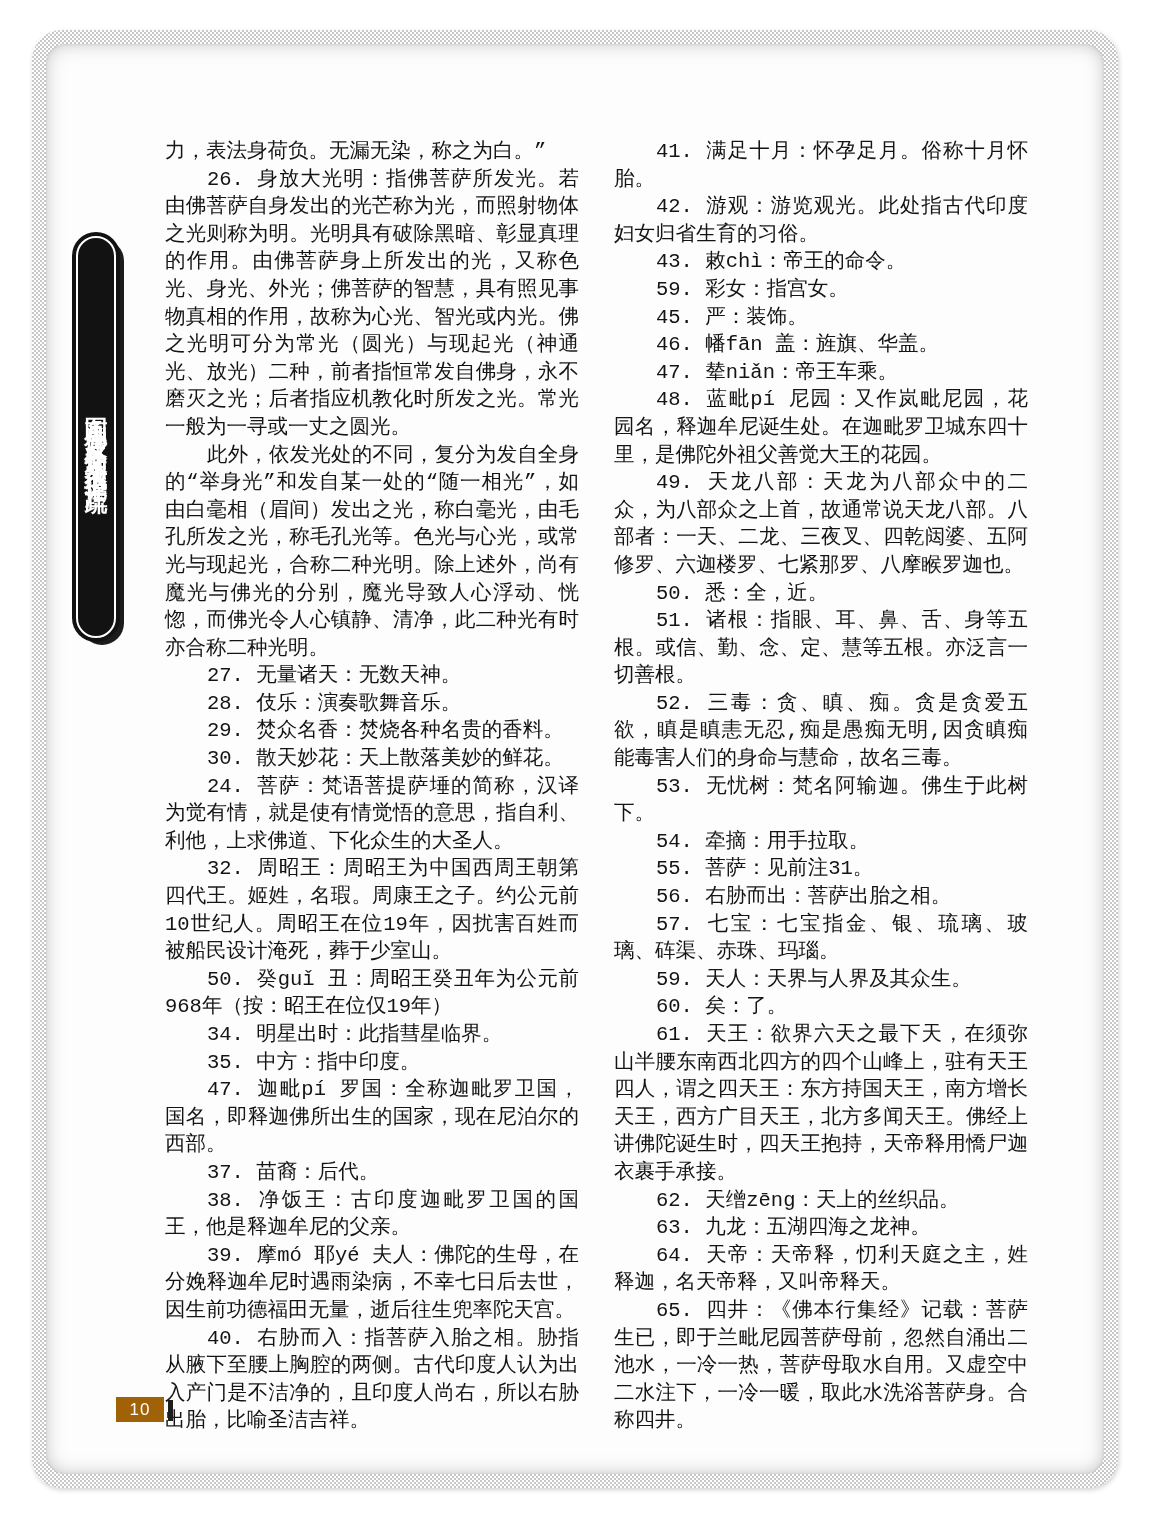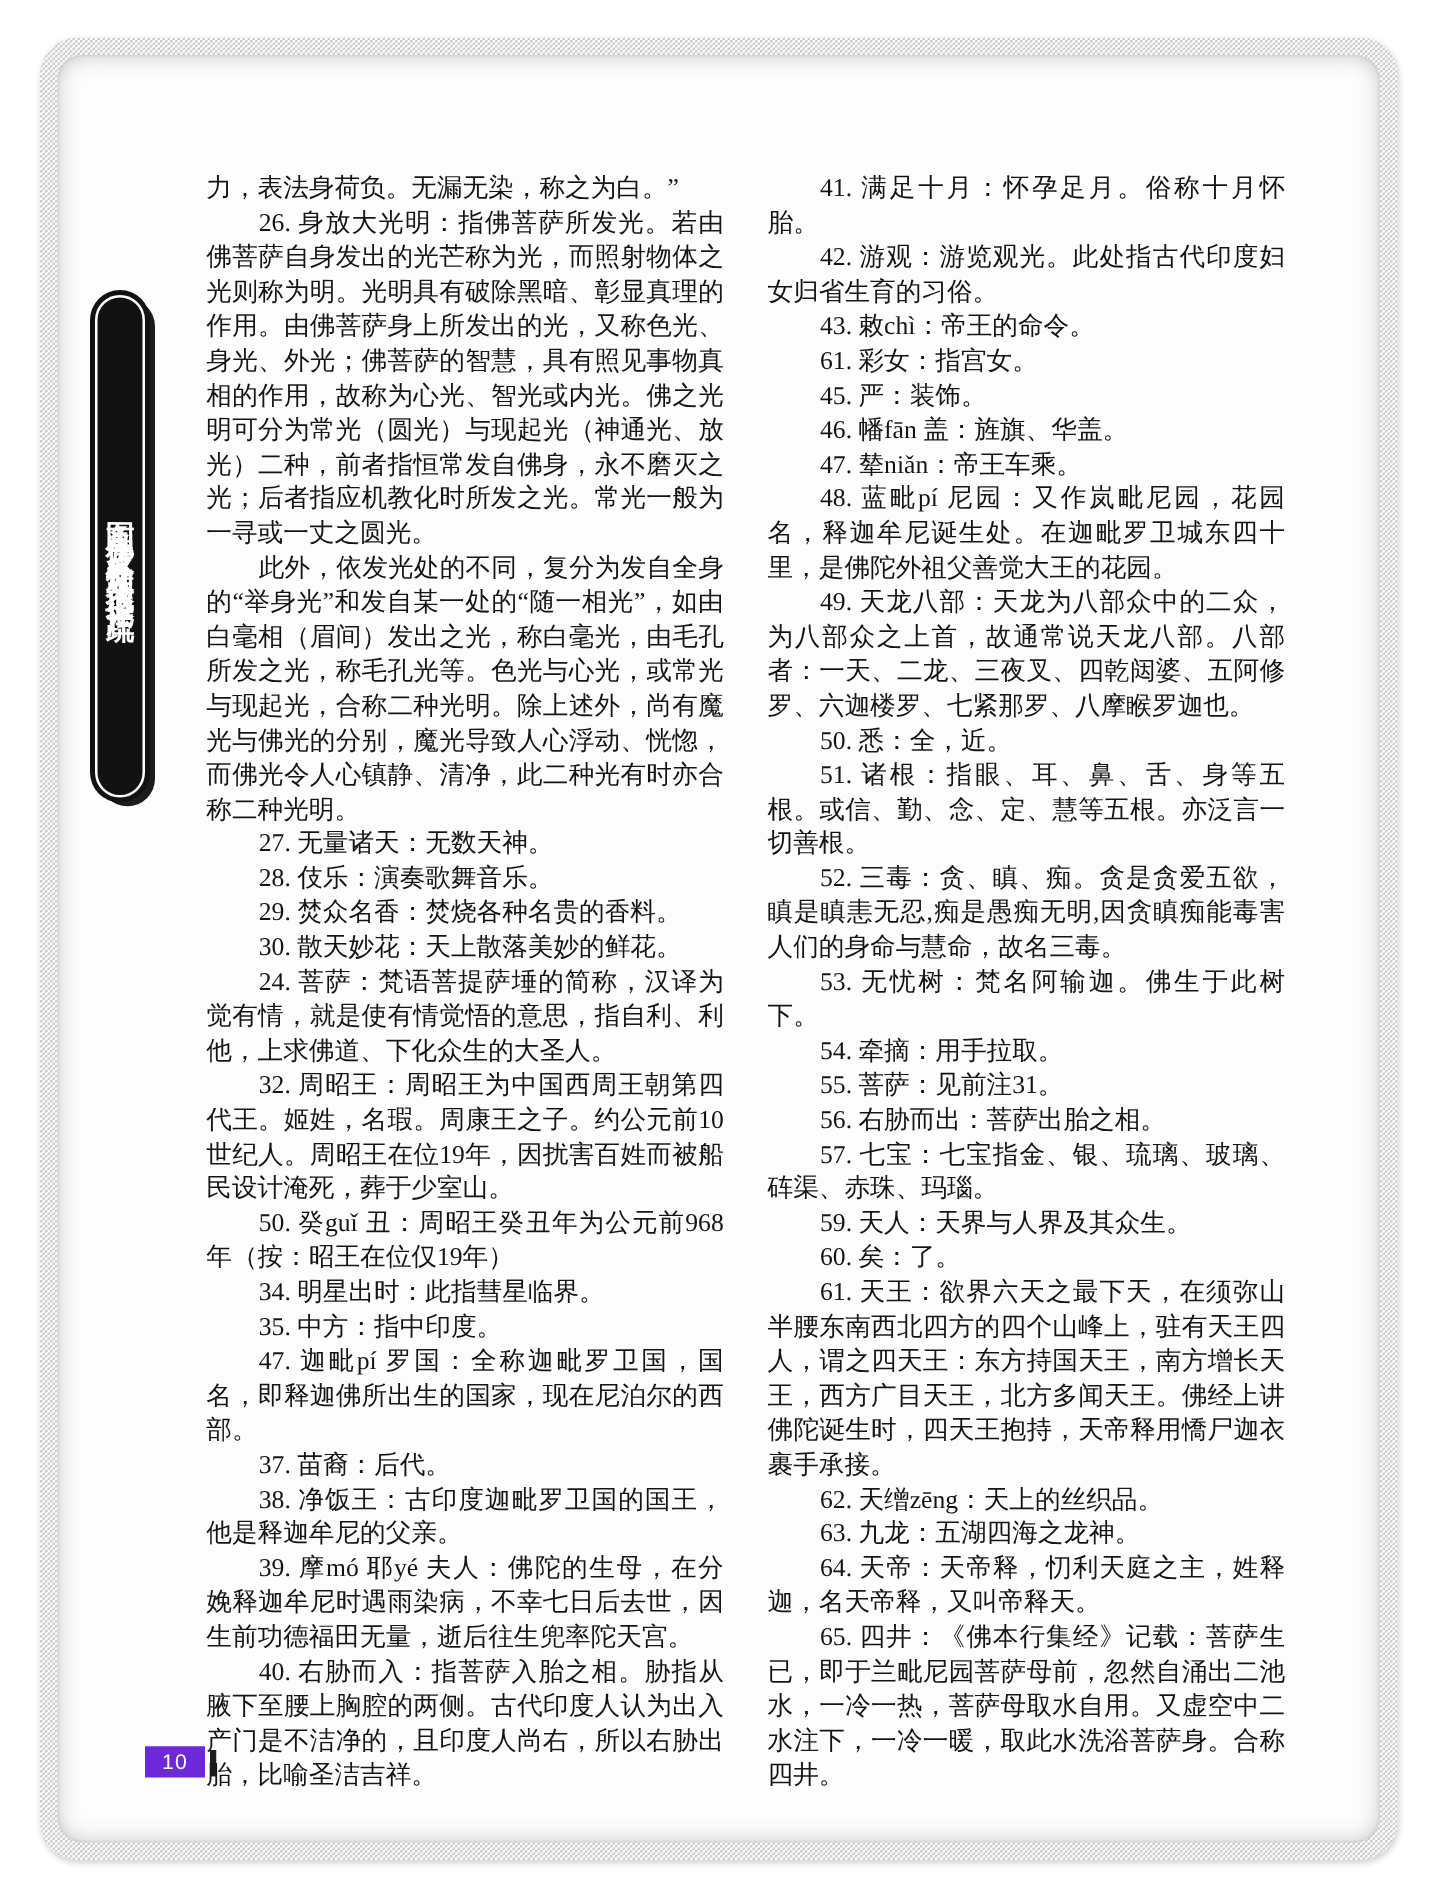--- a/index.html
+++ b/index.html
@@ -41,26 +41,26 @@
     letter-spacing:5.5px;line-height:1;white-space:nowrap;
   }
   
   .col{
     position:absolute;top:138px;width:414px;
     font-size:20.5px;line-height:27.6px;color:#141414;
     text-align:justify;
   }
   .col-left{left:165px;}
   .col-right{left:614px;}
-  .para{margin:0;text-indent:2.05em;}
+  .para{margin:0;text-indent:2.05em;font-family:Liberation Mono, monospace;}
   .para.no-indent{text-indent:0;}
   
   .pagenum{
     position:absolute;left:116px;top:1397px;width:48px;height:25px;
-    background:#6d28d9;color:#ffffff;
+    background:#a16207;color:#ffffff;
     display:flex;align-items:center;justify-content:center;
     font-family:"Liberation Sans","DejaVu Sans",sans-serif;
     font-size:17px;letter-spacing:1px;
   }
   .pagenum-nub{
     position:absolute;left:168px;top:1400px;width:5px;height:21px;background:#1d1d1d;
   }
 </style>
 </head>
 <body>
@@ -90,21 +90,21 @@
     <p class="para">47. 迦毗pí 罗国：全称迦毗罗卫国，国名，即释迦佛所出生的国家，现在尼泊尔的西部。</p>
     <p class="para">37. 苗裔：后代。</p>
     <p class="para">38. 净饭王：古印度迦毗罗卫国的国王，他是释迦牟尼的父亲。</p>
     <p class="para">39. 摩mó 耶yé 夫人：佛陀的生母，在分娩释迦牟尼时遇雨染病，不幸七日后去世，因生前功德福田无量，逝后往生兜率陀天宫。</p>
     <p class="para">40. 右胁而入：指菩萨入胎之相。胁指从腋下至腰上胸腔的两侧。古代印度人认为出入产门是不洁净的，且印度人尚右，所以右胁出胎，比喻圣洁吉祥。</p>
   </div>
 <div class="col col-right">
     <p class="para">41. 满足十月：怀孕足月。俗称十月怀胎。</p>
     <p class="para">42. 游观：游览观光。此处指古代印度妇女归省生育的习俗。</p>
     <p class="para">43. 敕chì：帝王的命令。</p>
-    <p class="para">61. 彩女：指宫女。</p>
+    <p class="para">59. 彩女：指宫女。</p>
     <p class="para">45. 严：装饰。</p>
     <p class="para">46. 幡fān 盖：旌旗、华盖。</p>
     <p class="para">47. 辇niǎn：帝王车乘。</p>
     <p class="para">48. 蓝毗pí 尼园：又作岚毗尼园，花园名，释迦牟尼诞生处。在迦毗罗卫城东四十里，是佛陀外祖父善觉大王的花园。</p>
     <p class="para">49. 天龙八部：天龙为八部众中的二众，为八部众之上首，故通常说天龙八部。八部者：一天、二龙、三夜叉、四乾闼婆、五阿修罗、六迦楼罗、七紧那罗、八摩睺罗迦也。</p>
     <p class="para">50. 悉：全，近。</p>
     <p class="para">51. 诸根：指眼、耳、鼻、舌、身等五根。或信、勤、念、定、慧等五根。亦泛言一切善根。</p>
     <p class="para">52. 三毒：贪、瞋、痴。贪是贪爱五欲，瞋是瞋恚无忍,痴是愚痴无明,因贪瞋痴能毒害人们的身命与慧命，故名三毒。</p>
     <p class="para">53. 无忧树：梵名阿输迦。佛生于此树下。</p>
     <p class="para">54. 牵摘：用手拉取。</p>

